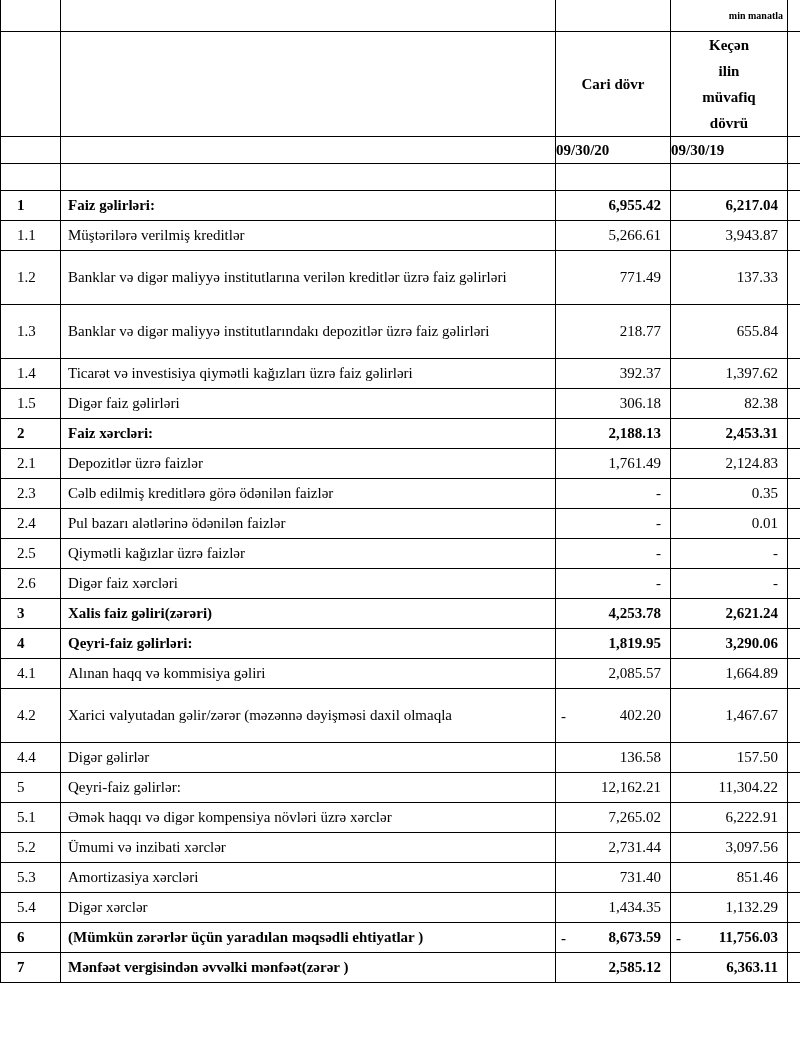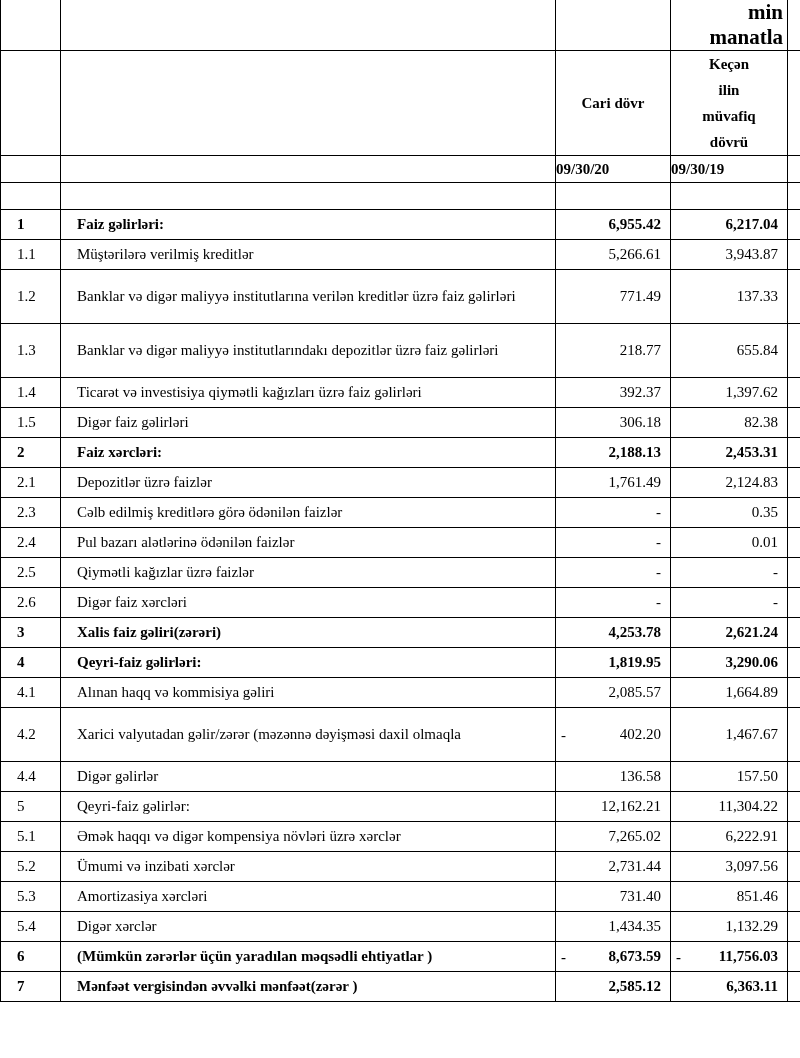--- a/index.html
+++ b/index.html
@@ -2,30 +2,30 @@
 <html lang="az"><head>
 <meta charset="utf-8">
 <style>
   html,body{margin:0;padding:0;background:#fff;color:#000;}
   body{width:800px;font-family:"Liberation Serif", serif;}
   table{border-collapse:collapse;table-layout:fixed;width:800px;}
   td{border:1px solid #000;vertical-align:middle;font-size:15px;padding:0;overflow:hidden;word-wrap:break-word;}
   
   td.c-sliver{border-right:none;background:#fff;}
   tr.r-unit td{border-top:none;height:27px;}
-  .unit-cell{text-align:right;font-weight:bold;padding-right:4px;font-size:21px;}
+  .unit-cell{text-align:right;font-weight:bold;padding-right:4px;font-size:10px;}
   tr.r-head td{height:90px;text-align:center;font-weight:bold;line-height:26px;font-size:15px;}
   tr.r-head td.c-prev{padding:0 30px;}
   tr.r-date td{height:26px;text-align:left;font-weight:bold;}
   tr.r-blank td{height:18px;}
   tbody tr{height:27px;}
   tbody tr.tall{height:54px;}
   tbody tr.bold td{font-weight:bold;}
   td.c-num{padding-left:16px;text-align:left;}
-  td.c-label{padding:2px 16px;line-height:25px;text-align:left;}
+  td.c-label{padding:2px 7px;line-height:25px;text-align:left;}
   td.c-val{position:relative;text-align:right;padding-right:9px;}
   td.c-val .minus{position:absolute;left:5px;top:50%;transform:translateY(-50%);}
 </style>
 </head>
 <body>
 
 <table>
   <colgroup>
     <col style="width:60px">
     <col style="width:495px">

